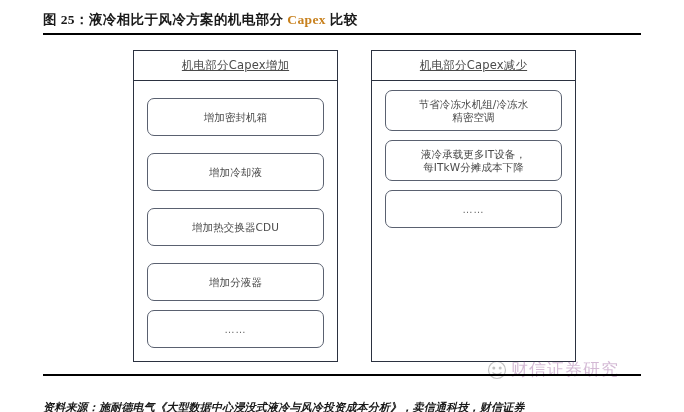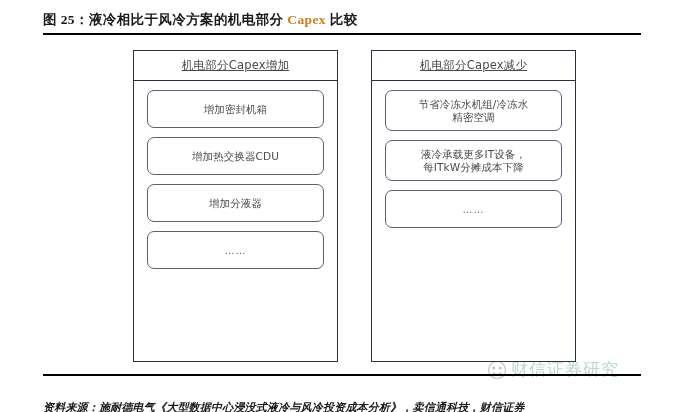--- a/index.html
+++ b/index.html
@@ -108,21 +108,21 @@
     padding: 3px 5px;
   }
   .node-text {
     font-family: "DejaVu Sans", "Liberation Sans", sans-serif;
     font-size: 10.5px;
     color: #4a4a4a;
     line-height: 13px;
     letter-spacing: 0.1px;
     white-space: pre-line;
   }
-  .node.h1 { height: 38px; }
+  .node.h1 { height: 38px; margin-top: 8px; }
   .node.h2 { height: 41px; }
   .node.dots { height: 38px; }
   .node.dots .node-text {
     font-size: 10px;
     letter-spacing: 1px;
     color: #6a6a6a;
   }
 
   
   .footer-rule {
@@ -159,21 +159,21 @@
     pointer-events: none;
   }
   .wm-logo {
     width: 20px;
     height: 20px;
     position: relative;
   }
   .wm-text {
     font-family: "DejaVu Sans", "Liberation Sans", sans-serif;
     font-size: 17px;
-    color: #15803d;
+    color: #701a75;
     letter-spacing: 1px;
     white-space: nowrap;
   }
 </style>
 </head>
 <body>
 
 <div class="page">
 
   <div class="title-block">
@@ -183,20 +183,23 @@
 
   <div class="diagram">
 
     <div class="column left">
       <div class="col-header">
         <span class="col-header-text">机电部分Capex增加</span>
       </div>
       <div class="col-body">
         <div class="node h1">
           <span class="node-text">增加密封机箱</span>
+        </div>
+        <div class="node h1">
+          <span class="node-text">增加冷却液</span>
         </div>
         <div class="node h1">
           <span class="node-text">增加热交换器CDU</span>
         </div>
         <div class="node h1">
           <span class="node-text">增加分液器</span>
         </div>
         <div class="node dots">
           <span class="node-text">……</span>
         </div>

